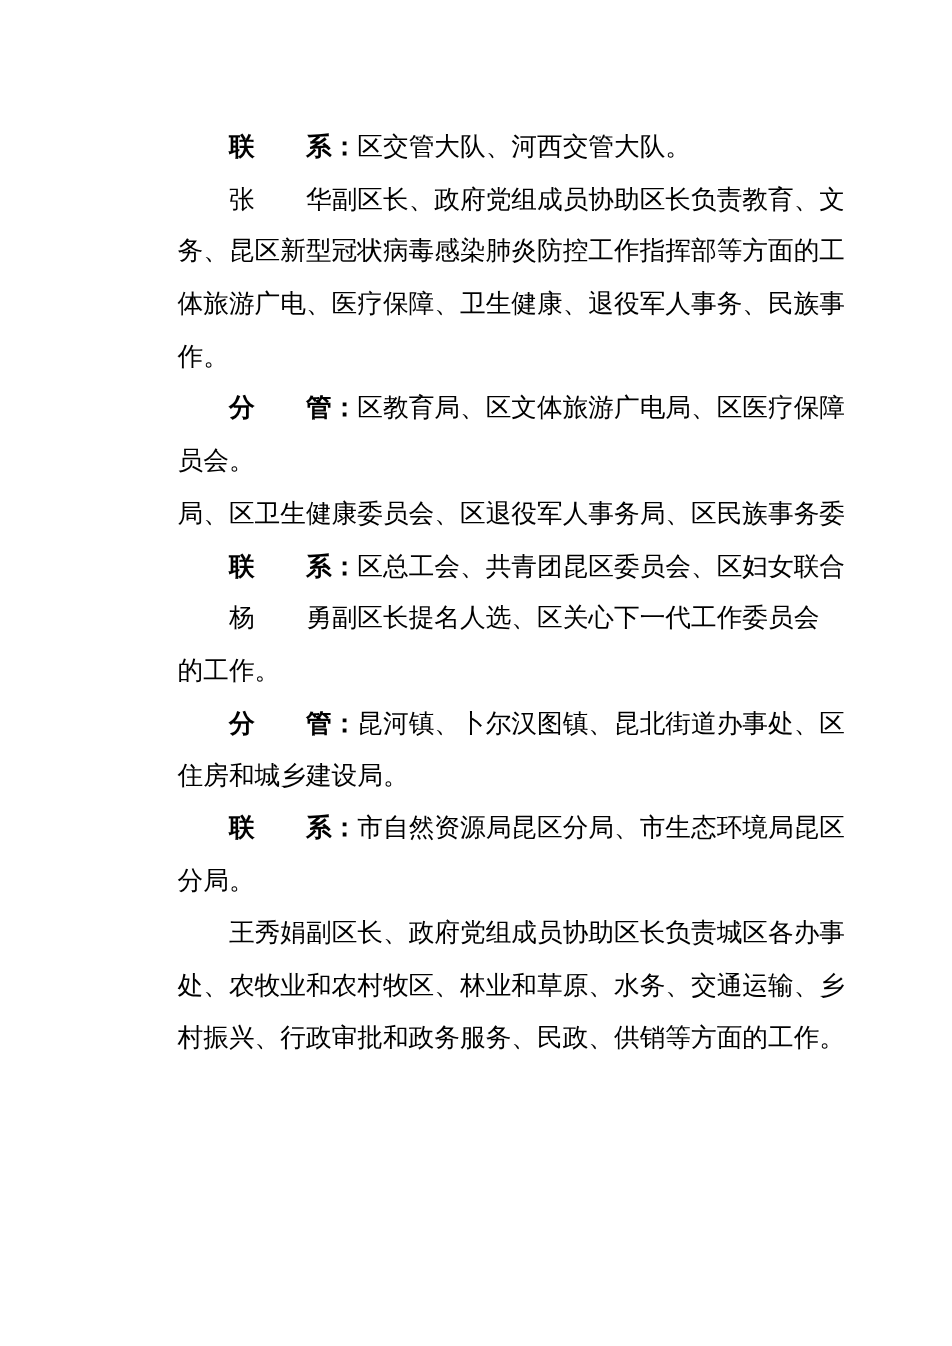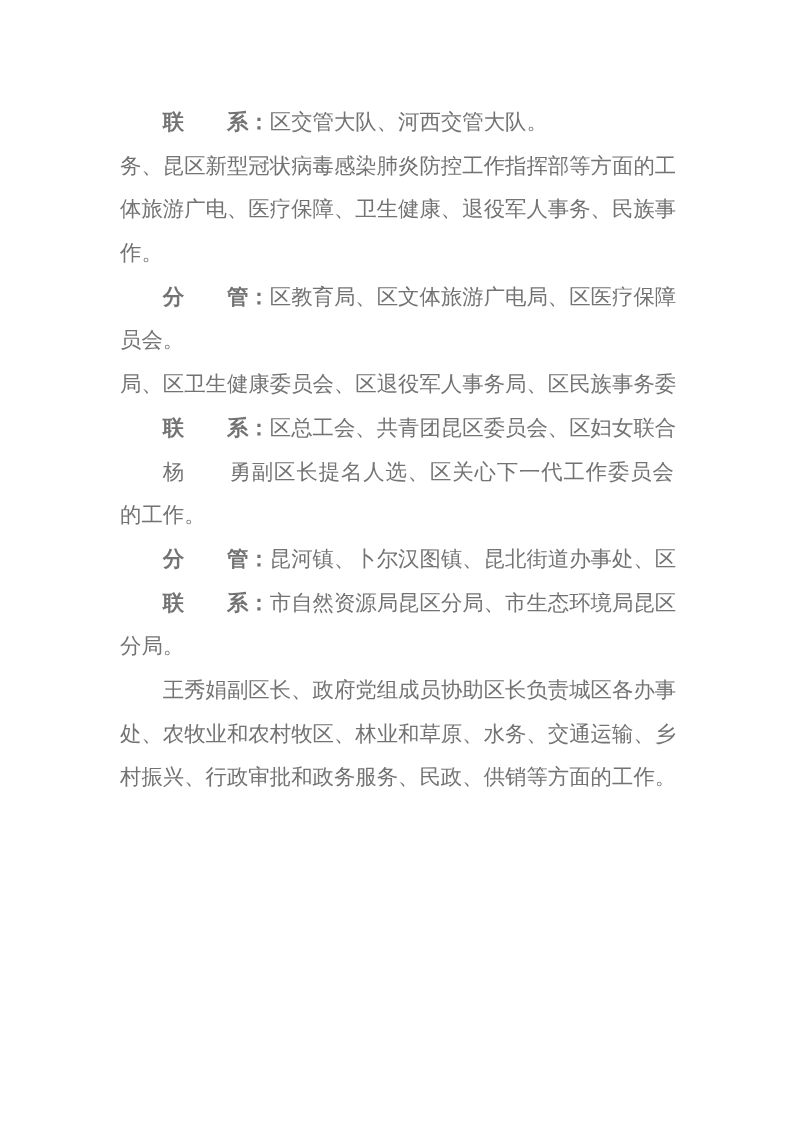--- a/index.html
+++ b/index.html
@@ -32,21 +32,22 @@
   .para {
     margin: 0;
     padding: 0;
   }
   .line {
     height: 43.7px;
     line-height: 43.7px;
     font-size: 21.4px;
     white-space: nowrap;
     letter-spacing: 0;
-    color: #737373;
+    color: #000000;
+    margin-left: 28px;
   }
   
   .line.justify-last {
     text-align: justify;
     text-align-last: justify;
     text-justify: inter-character;
   }
   
   .line.left-last {
     text-align: left;
@@ -62,38 +63,40 @@
 </style>
 </head>
 <body>
 
 <div class="page">
   <div class="text-block" id="text-block">
       <div class="para">
         <div class="line left-last first"><span class="label">联　　系：</span><span>区交管大队、河西交管大队。</span></div>
       </div>
       <div class="para">
+        <div class="line justify-last first"><span>张　　华副区长、政府党组成员协助区长负责教育、文</span></div>
         <div class="line justify-last"><span>务、昆区新型冠状病毒感染肺炎防控工作指挥部等方面的工</span></div>
         <div class="line justify-last"><span>体旅游广电、医疗保障、卫生健康、退役军人事务、民族事</span></div>
         <div class="line left-last"><span>作。</span></div>
       </div>
       <div class="para">
         <div class="line justify-last first"><span class="label">分　　管：</span><span>区教育局、区文体旅游广电局、区医疗保障</span></div>
         <div class="line left-last"><span>员会。</span></div>
         <div class="line justify-last"><span>局、区卫生健康委员会、区退役军人事务局、区民族事务委</span></div>
       </div>
       <div class="para">
         <div class="line justify-last first"><span class="label">联　　系：</span><span>区总工会、共青团昆区委员会、区妇女联合</span></div>
       </div>
       <div class="para">
         <div class="line justify-last first"><span>杨　　勇副区长提名人选、区关心下一代工作委员会</span></div>
         <div class="line left-last"><span>的工作。</span></div>
       </div>
       <div class="para">
         <div class="line justify-last first"><span class="label">分　　管：</span><span>昆河镇、卜尔汉图镇、昆北街道办事处、区</span></div>
+        <div class="line left-last"><span>住房和城乡建设局。</span></div>
       </div>
       <div class="para">
         <div class="line justify-last first"><span class="label">联　　系：</span><span>市自然资源局昆区分局、市生态环境局昆区</span></div>
         <div class="line left-last"><span>分局。</span></div>
       </div>
       <div class="para">
         <div class="line justify-last first"><span>王秀娟副区长、政府党组成员协助区长负责城区各办事</span></div>
         <div class="line justify-last"><span>处、农牧业和农村牧区、林业和草原、水务、交通运输、乡</span></div>
         <div class="line left-last"><span>村振兴、行政审批和政务服务、民政、供销等方面的工作。</span></div>
       </div>

